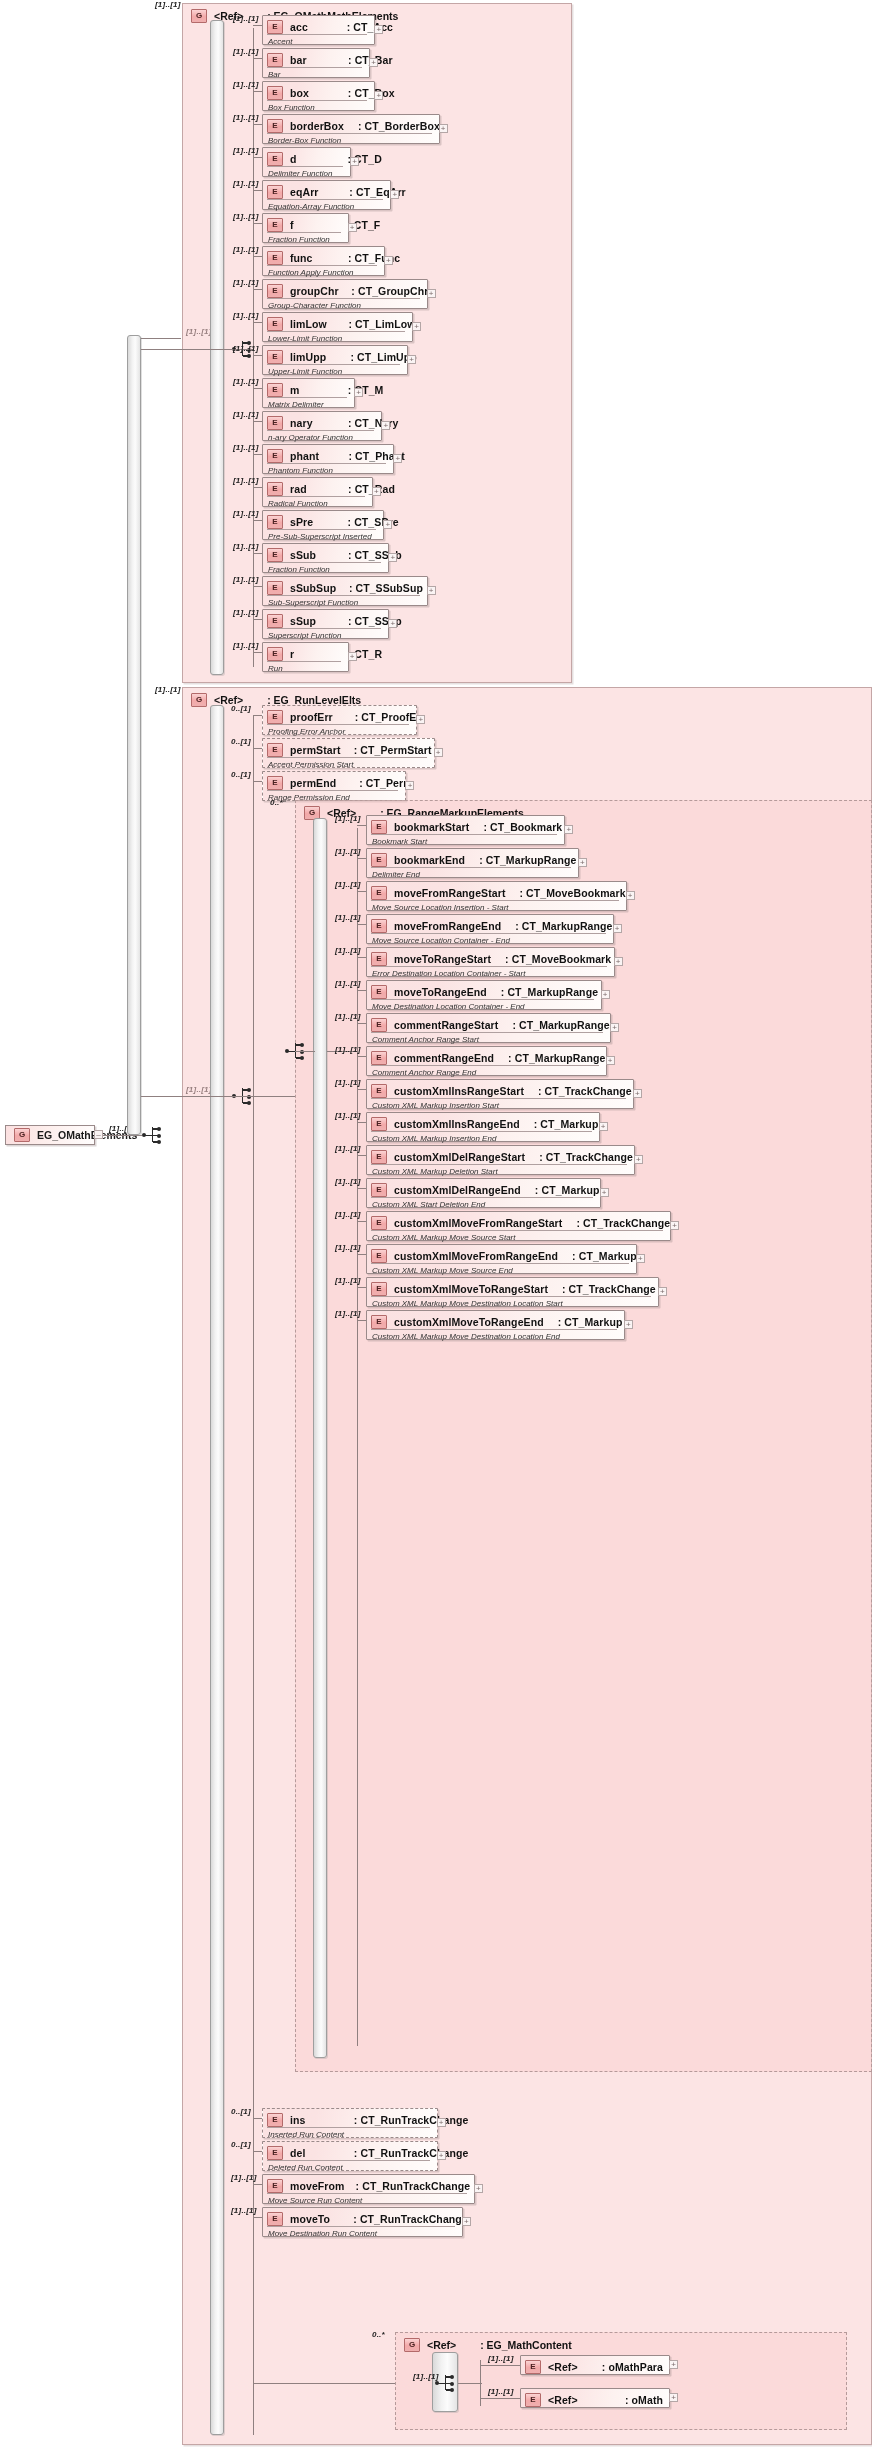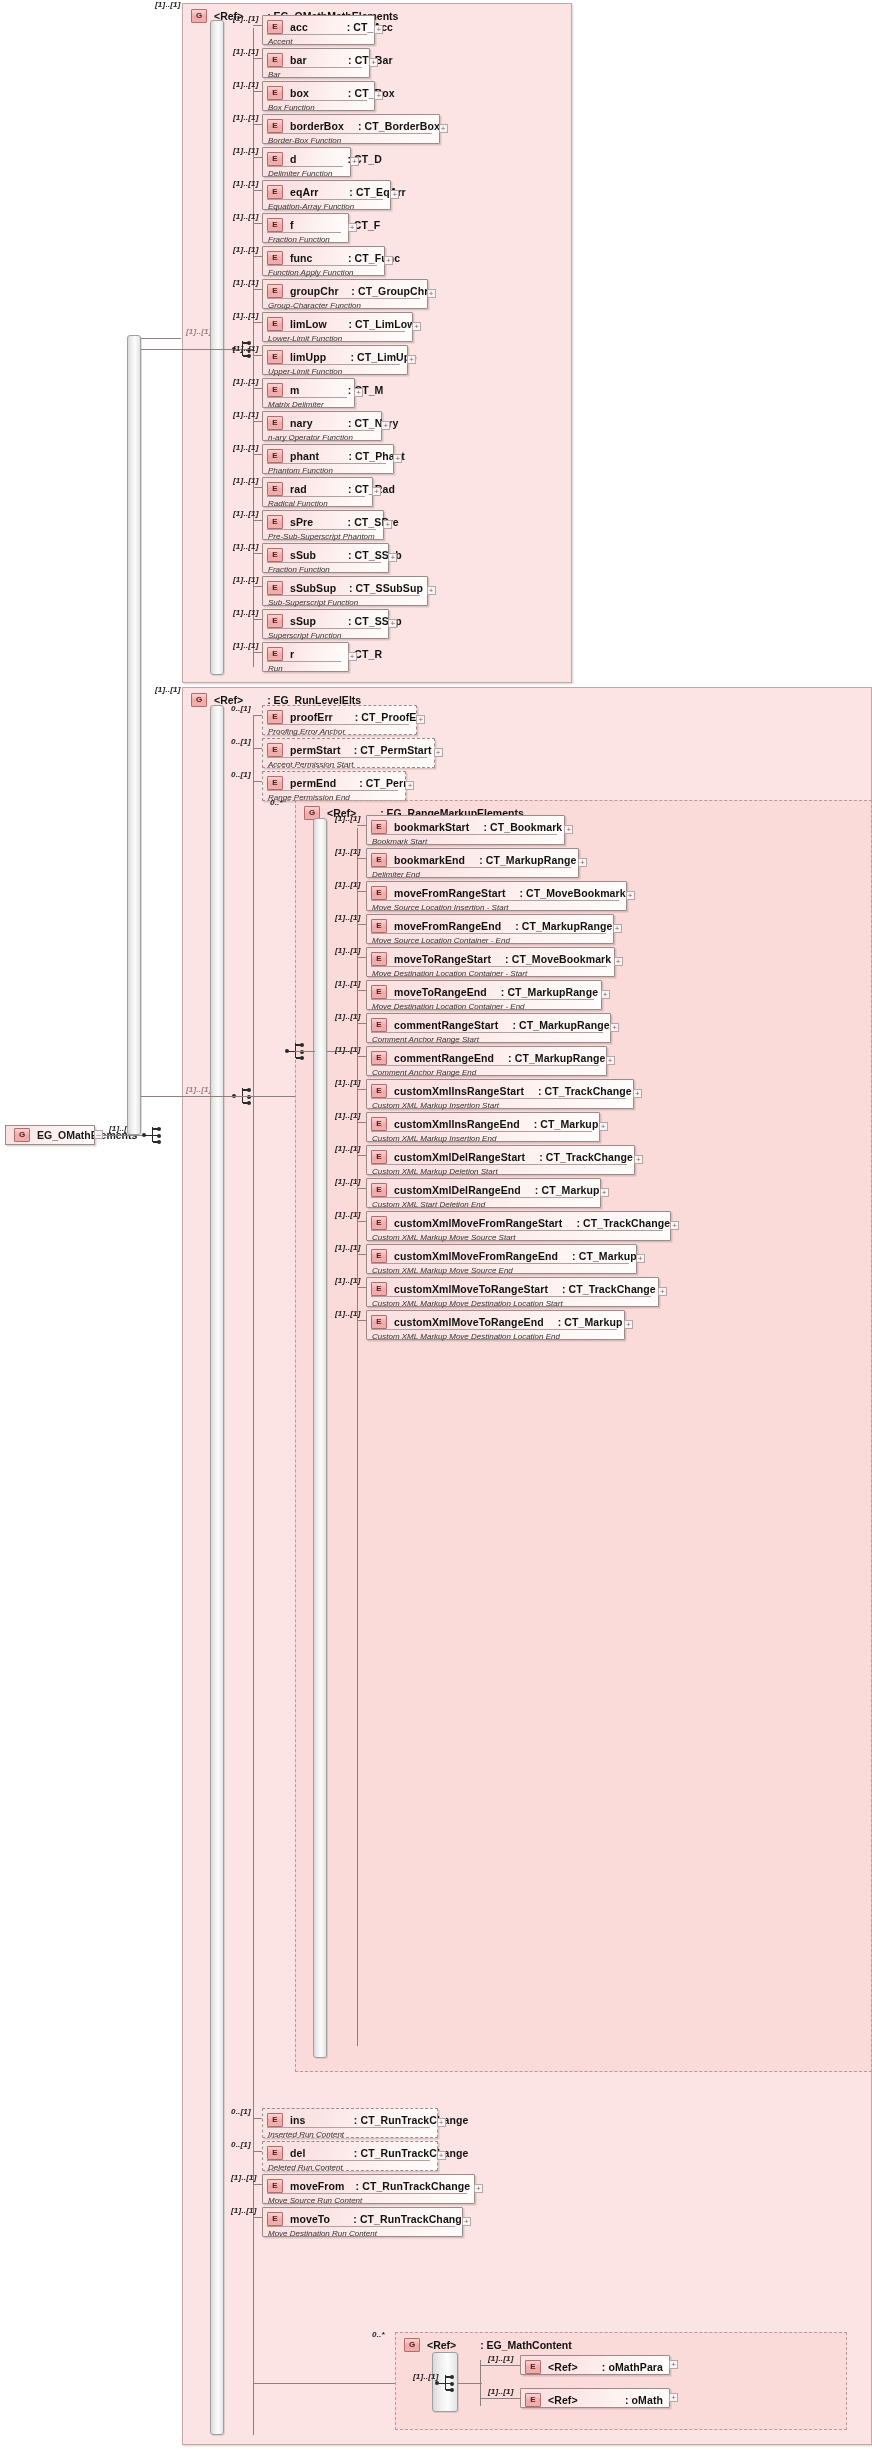--- a/index.html
+++ b/index.html
@@ -373,21 +373,21 @@
     <div class="plus" style="left: 371.737px; top: 487px;"></div>
     <div class="hline" style="left: 253px; top: 487px; width: 9px;"></div>
     <div class="card" style="left: 233px; top: 476px;">[1]..[1]</div>
     <div class="node" style="left: 262px; top: 510px; width: 122.329px; height: 30px;">
       <div class="row1">
         <span class="badge">E</span>
         <span class="nm">sPre</span>
         <span class="ty fixed" style="margin-left: 29.3594px;">: CT_SPre</span>
       </div>
       <div class="sep"></div>
-      <div class="desc">Pre-Sub-Superscript Phantom</div>
+      <div class="desc">Pre-Sub-Superscript Inserted</div>
     </div>
     <div class="plus" style="left: 383.329px; top: 520px;"></div>
     <div class="hline" style="left: 253px; top: 520px; width: 9px;"></div>
     <div class="card" style="left: 233px; top: 509px;">[1]..[1]</div>
     <div class="node" style="left: 262px; top: 543px; width: 127.401px; height: 30px;">
       <div class="row1">
         <span class="badge">E</span>
         <span class="nm">sSub</span>
         <span class="ty fixed" style="margin-left: 26.8236px;">: CT_SSub</span>
       </div>
@@ -612,21 +612,21 @@
     <div class="plus" style="left: 612.675px; top: 924px;"></div>
     <div class="hline" style="left: 357px; top: 924px; width: 9px;"></div>
     <div class="card" style="left: 335px; top: 913px;">[1]..[1]</div>
     <div class="node" style="left: 366px; top: 947px; width: 248.641px; height: 30px;">
       <div class="row1">
         <span class="badge">E</span>
         <span class="nm">moveToRangeStart</span>
         <span class="ty fixed" style="margin-left: 9px;">: CT_MoveBookmark</span>
       </div>
       <div class="sep"></div>
-      <div class="desc">Move Destination Location Container - Start</div>
+      <div class="desc">Error Destination Location Container - Start</div>
     </div>
     <div class="plus" style="left: 613.641px; top: 957px;"></div>
     <div class="hline" style="left: 357px; top: 957px; width: 9px;"></div>
     <div class="card" style="left: 335px; top: 946px;">[1]..[1]</div>
     <div class="node" style="left: 366px; top: 980px; width: 235.6px; height: 30px;">
       <div class="row1">
         <span class="badge">E</span>
         <span class="nm">moveToRangeEnd</span>
         <span class="ty fixed" style="margin-left: 9px;">: CT_MarkupRange</span>
       </div>

